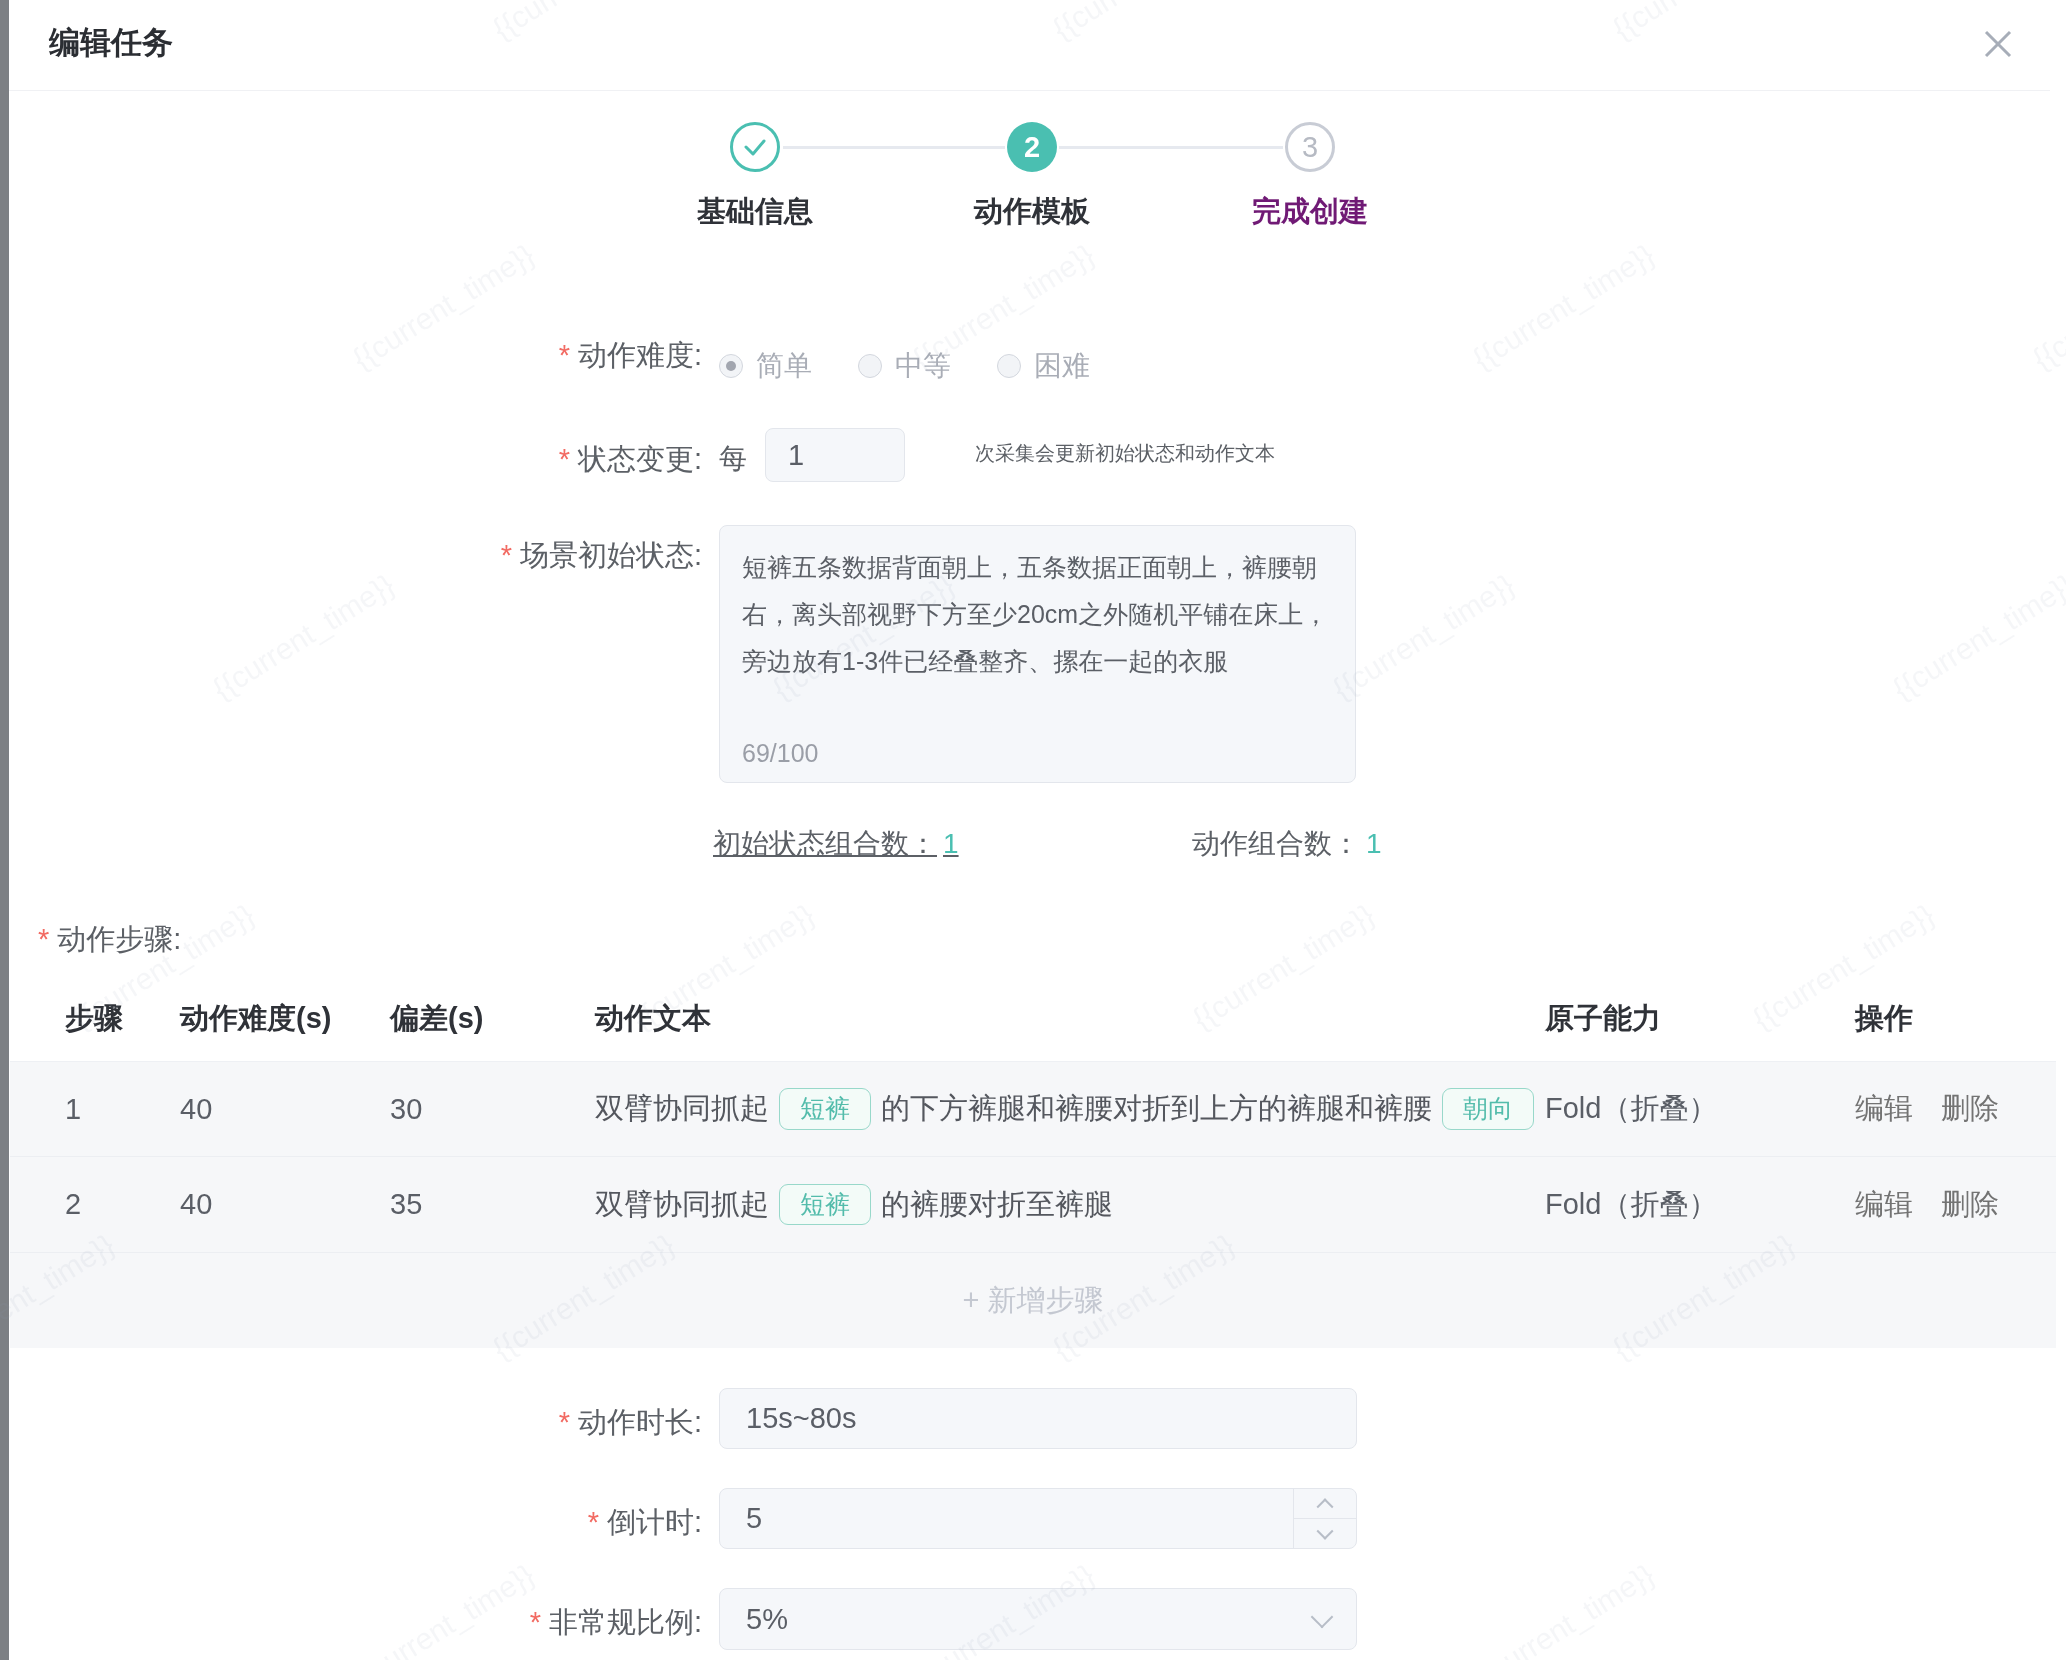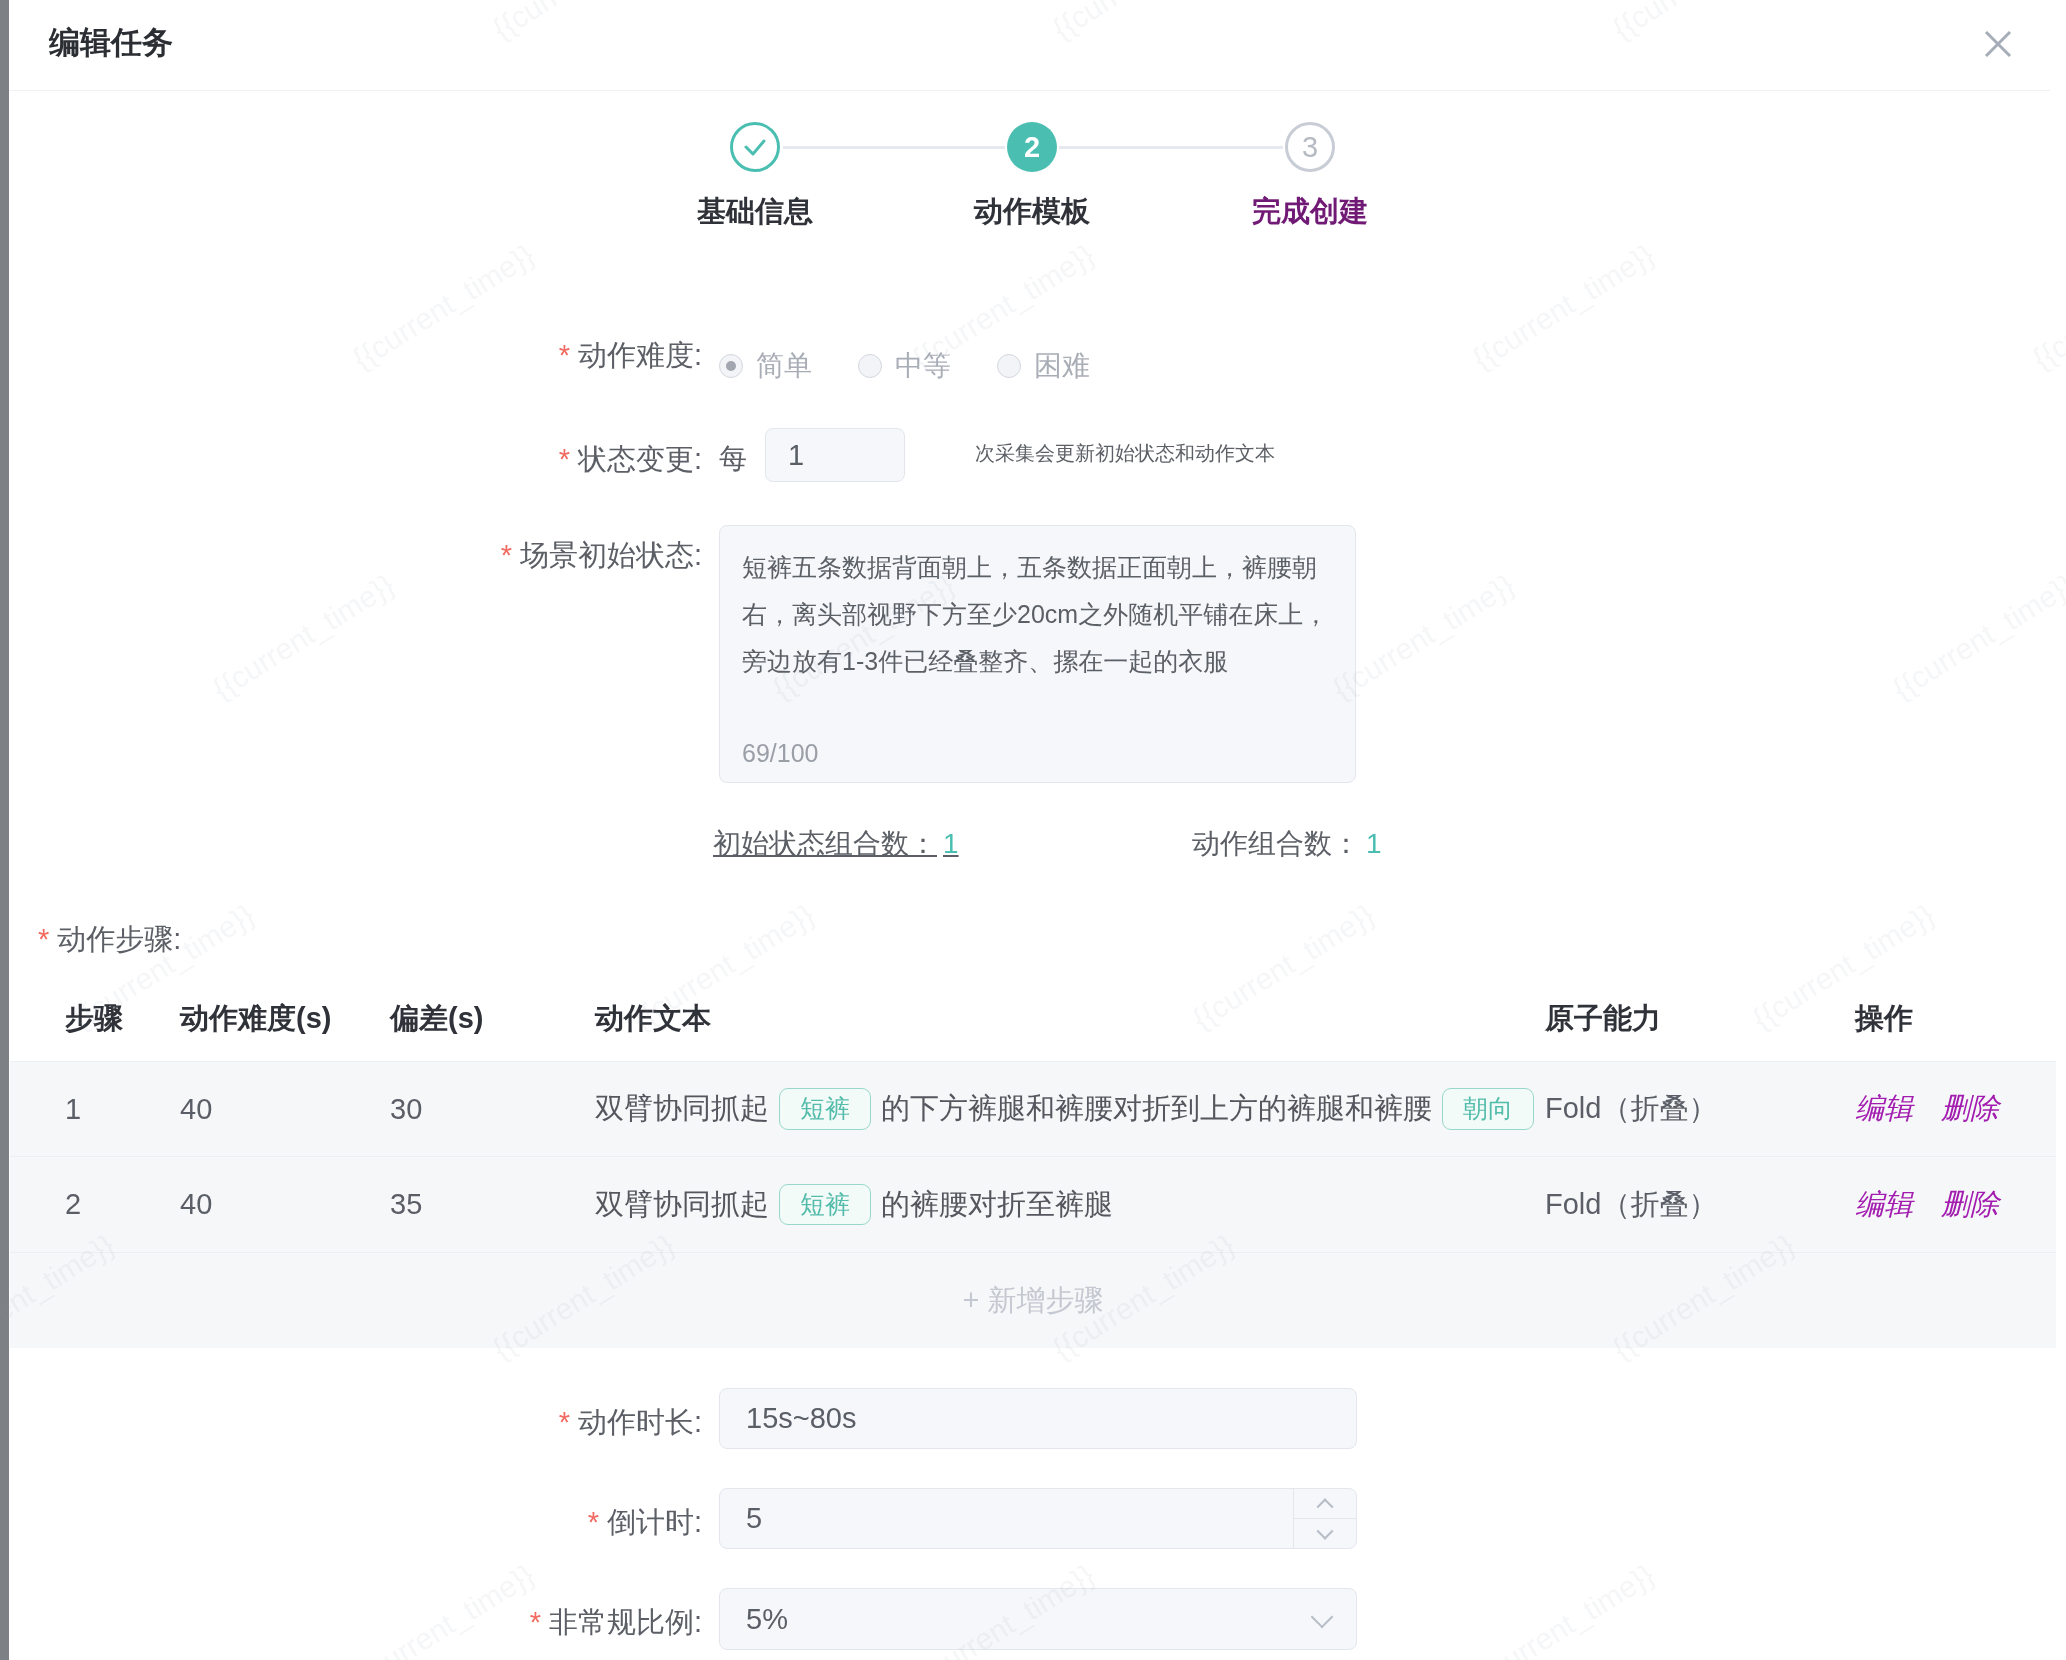--- a/index.html
+++ b/index.html
@@ -49,21 +49,21 @@
   .section-label{position:absolute;left:38px;top:920px;font-size:29px;color:#5c6066;}
 
   
   .steps-table{position:absolute;left:10px;top:976px;width:2046px;}
   .t-grid{display:grid;grid-template-columns:115px 210px 205px 950px 310px 1fr;padding-left:55px;align-items:center;box-sizing:border-box;}
   .t-header{height:86px;background:#fff;font-size:29px;font-weight:700;color:#2f3238;border-bottom:1px solid #eef0f4;}
   .t-row{height:95px;background:#f6f7f9;font-size:29px;color:#5a5e66;border-bottom:1px solid #eceef2;}
   .t-text{display:flex;align-items:center;flex-wrap:nowrap;color:#54575e;white-space:nowrap;}
   .tag{margin:0 10px;padding:3px 20px;border:1px solid #98d8ca;background:#f3fbf8;color:#53bcab;
        border-radius:9px;font-size:25px;line-height:1.35;white-space:nowrap;}
-  .t-actions{display:flex;gap:28px;color:#a21caf;font-style:italic;}
+  .t-actions{display:flex;gap:28px;color:#737373;}
   .t-actions span{cursor:pointer;}
   .add-row{height:95px;background:#f6f7f9;display:flex;align-items:center;justify-content:center;
            color:#c4c8d1;font-size:29px;cursor:pointer;}
 
   
   .b-input{left:719px;width:638px;height:61px;line-height:59px;padding-left:26px;}
   .spinner{position:absolute;right:0;top:0;width:63px;height:100%;border-left:1px solid #e3e6ec;box-sizing:border-box;
            display:flex;flex-direction:column;}
   .spin-btn{flex:1;display:flex;align-items:center;justify-content:center;cursor:pointer;}
   .spin-btn.up{border-bottom:1px solid #e3e6ec;}

